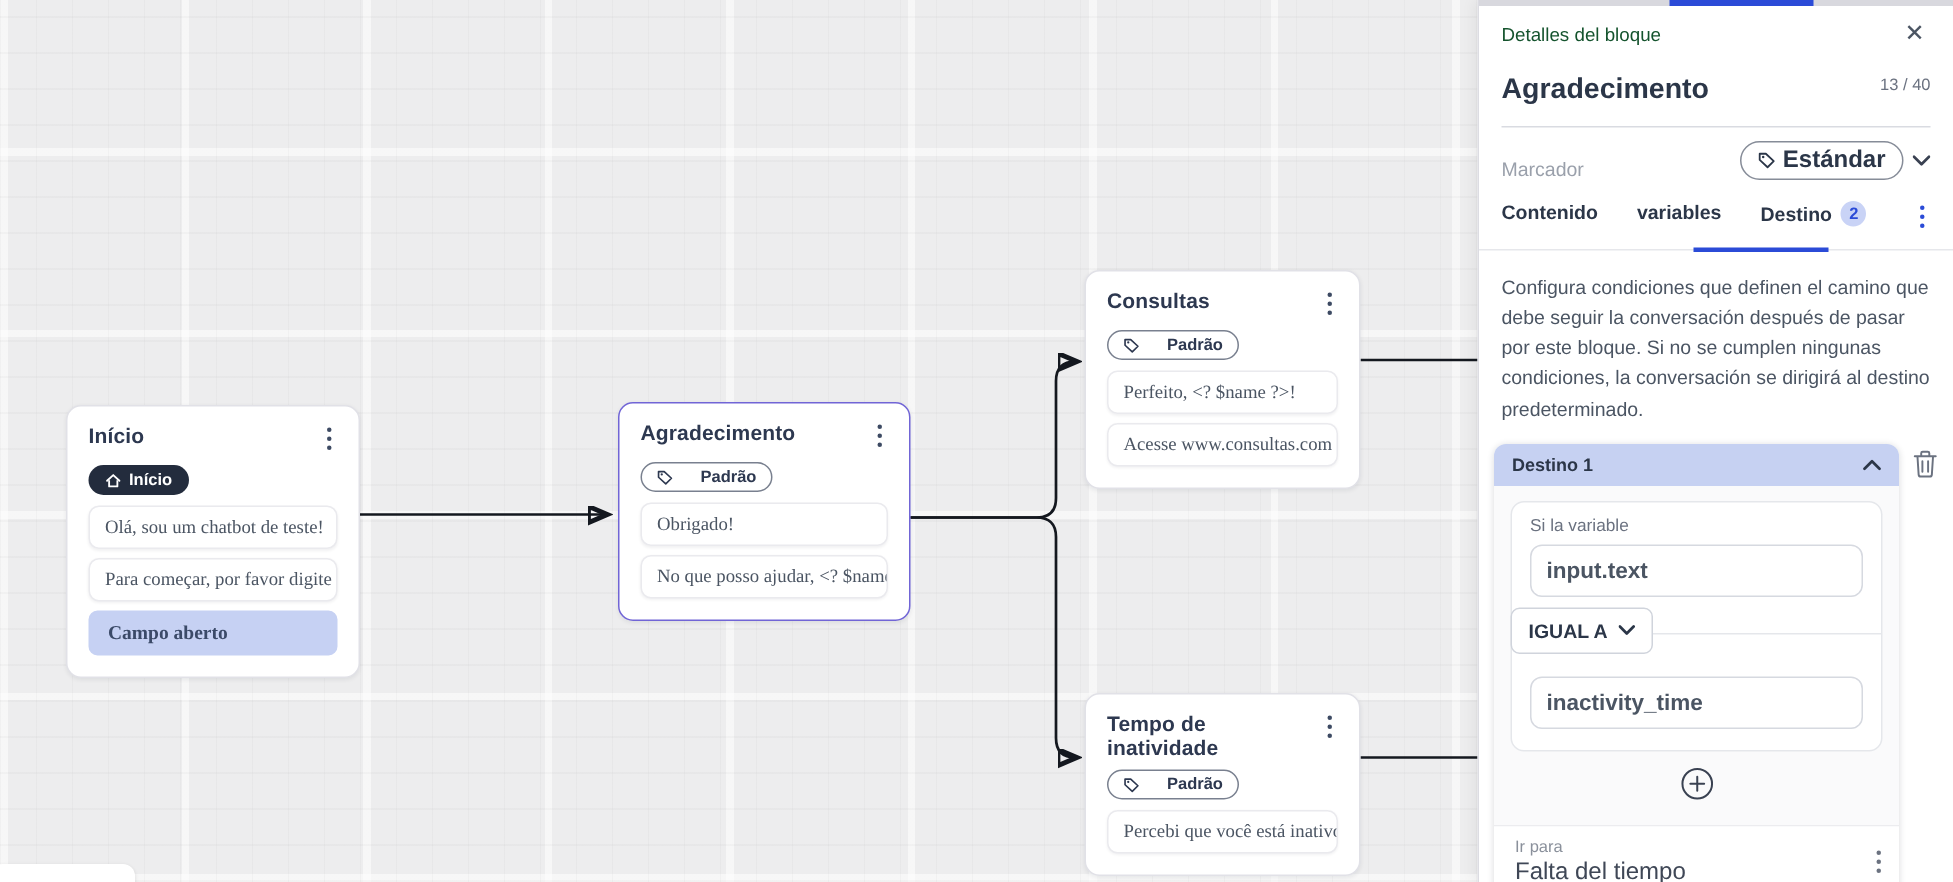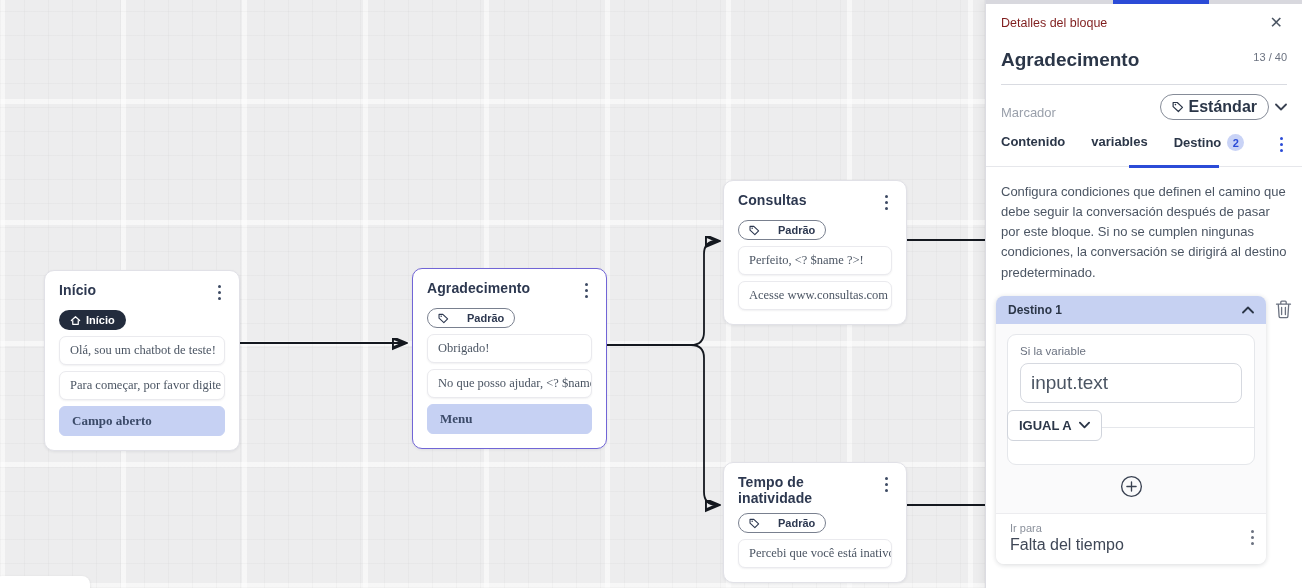--- a/index.html
+++ b/index.html
@@ -42,21 +42,21 @@
   .mini-toolbar{ position:absolute; z-index:2; left:-6px; bottom:-8px; width:96px; height:20px;
     background:#fff; border-radius:8px; box-shadow:0 1px 3px rgba(0,0,0,.12); }
 
   
   .panel{ position:absolute; z-index:3; left:985px; top:0; width:317px; height:588px;
     background:#fff; border-left:1px solid #dcdce2; box-shadow:-3px 0 8px rgba(0,0,0,.05); }
   .panel-topstrip{ position:relative; height:4px; background:#d8d8de; }
   .panel-topstrip .active-seg{ position:absolute; left:127px; top:0; width:96px; height:4px; background:#2b4bd7; }
 
   .panel-head{ display:flex; justify-content:space-between; align-items:center; padding:9px 15px 6px; }
-  .panel-head-title{ font-size:12.5px; color:#7f1d1d; }
+  .panel-head-title{ font-size:12.5px; color:#14532d; }
   .close-x{ font-size:16px; color:#4b5563; cursor:pointer; line-height:1; padding:2px 4px; }
 
   .title-row{ display:flex; justify-content:space-between; align-items:flex-start;
     margin:10px 15px 0; padding-bottom:13px; border-bottom:1px solid #d9dbe1; }
   .block-title{ font-size:19px; font-weight:700; color:#2b3648; }
   .counter{ font-size:11px; color:#6b7280; margin-top:2px; }
 
   .marker-row{ display:flex; justify-content:space-between; align-items:flex-end; margin:9px 15px 0; }
   .marker-label{ font-size:13px; color:#9aa0ab; }
   .marker-right{ display:flex; align-items:center; gap:6px; }
@@ -79,22 +79,22 @@
   .dest-group{ width:270px; border-radius:8px; box-shadow:0 1px 5px rgba(20,24,40,.16); background:#fafafb; }
   .dest-header{ background:#c6d1f2; border-radius:8px 8px 0 0; padding:7px 12px;
     display:flex; justify-content:space-between; align-items:center; cursor:pointer;gap:12px; }
   .dest-header-title{ font-size:12px; font-weight:700; color:#2b3648; }
   .dest-body{ padding:10px 11px 0; }
   .trash-btn{ margin-left:9px; margin-top:4px; color:#6b7280; cursor:pointer; }
 
   .cond-card{ background:#fff; border:1px solid #e5e7eb; border-radius:9px; padding:10px 12px 14px; }
   .cond-label{ font-size:11.5px; color:#6b7280; }
   .t-input{ width:100%; border:1px solid #d6d9e0; border-radius:8px; padding:8px 10px;
-    font-size:19px; color:#4b5563; background:#fff; margin-top:6px;
-    font-family:"Liberation Sans", sans-serif; }
+    font-size:15px; color:#4b5563; background:#fff; margin-top:6px;
+    font-family:"Liberation Sans", sans-serif;font-weight:bold; }
   .op-row{ position:relative; height:36px; margin:7px -12px 4px; }
   .op-line{ position:absolute; left:0; right:0; top:17px; border-top:1px solid #e5e7eb; }
   .op-chip{ position:absolute; left:-1px; top:0; background:#fff; border:1px solid #d0d4dc;
     border-radius:6px; padding:7px 11px; font-weight:700; font-size:13px; color:#2b3648;
     display:inline-flex; align-items:center; gap:7px; cursor:pointer; }
   .plus-row{ text-align:center; padding:10px 0 11px; }
   .plus-btn{ display:inline-flex; cursor:pointer; }
 
   .goto-card{ background:#fff; border-top:1px solid #ececef; border-radius:0 0 8px 8px;
     padding:8px 8px 10px 14px; display:flex; justify-content:space-between; align-items:center; }
@@ -159,21 +159,20 @@
           <svg width="11" height="11" viewBox="0 0 16 16">
               <path d="M1.5 7.5 V2 h5.5 L14 8.5 8.5 14 Z" fill="none" stroke="#2d3850" stroke-width="1.6" stroke-linejoin="round"></path>
               <circle cx="4.6" cy="4.8" r="1.1" fill="#2d3850"></circle>
             </svg>
         </span>
         <span>Padrão</span>
       </span>
     </div>
     <div class="chip">Obrigado!</div>
     <div class="chip">No que posso ajudar, &lt;? $name ...</div>
-    <div class="chip hl">Menu</div>
   </div>
 
   <div class="node" style="left:723px; top:180px; width:184px;">
     <div class="node-head">
       <div class="node-title">Consultas</div>
       <div class="kebab">
           <i></i>
           <i></i>
           <i></i>
         </div>
@@ -292,20 +291,21 @@
               <div class="op-line"></div>
               <span class="op-chip">
                 <span>IGUAL A</span>
                 <span style="display:inline-flex">
                   <svg width="11" height="8" viewBox="0 0 12 8">
                       <path d="M1 1.5 6 6.5 11 1.5" fill="none" stroke="#2b3648" stroke-width="2" stroke-linecap="round" stroke-linejoin="round"></path>
                     </svg>
                 </span>
               </span>
             </div>
+            <input class="t-input" value="inactivity_time" style="">
           </div>
           <div class="plus-row">
             <span class="plus-btn">
               <svg width="23" height="23" viewBox="0 0 24 24">
                   <circle cx="12" cy="12" r="10.3" fill="#fafafb" stroke="#3a4252" stroke-width="1.4"></circle>
                   <path d="M12 7.2v9.6 M7.2 12h9.6" stroke="#3a4252" stroke-width="1.4" stroke-linecap="round"></path>
                 </svg>
             </span>
           </div>
         </div>

